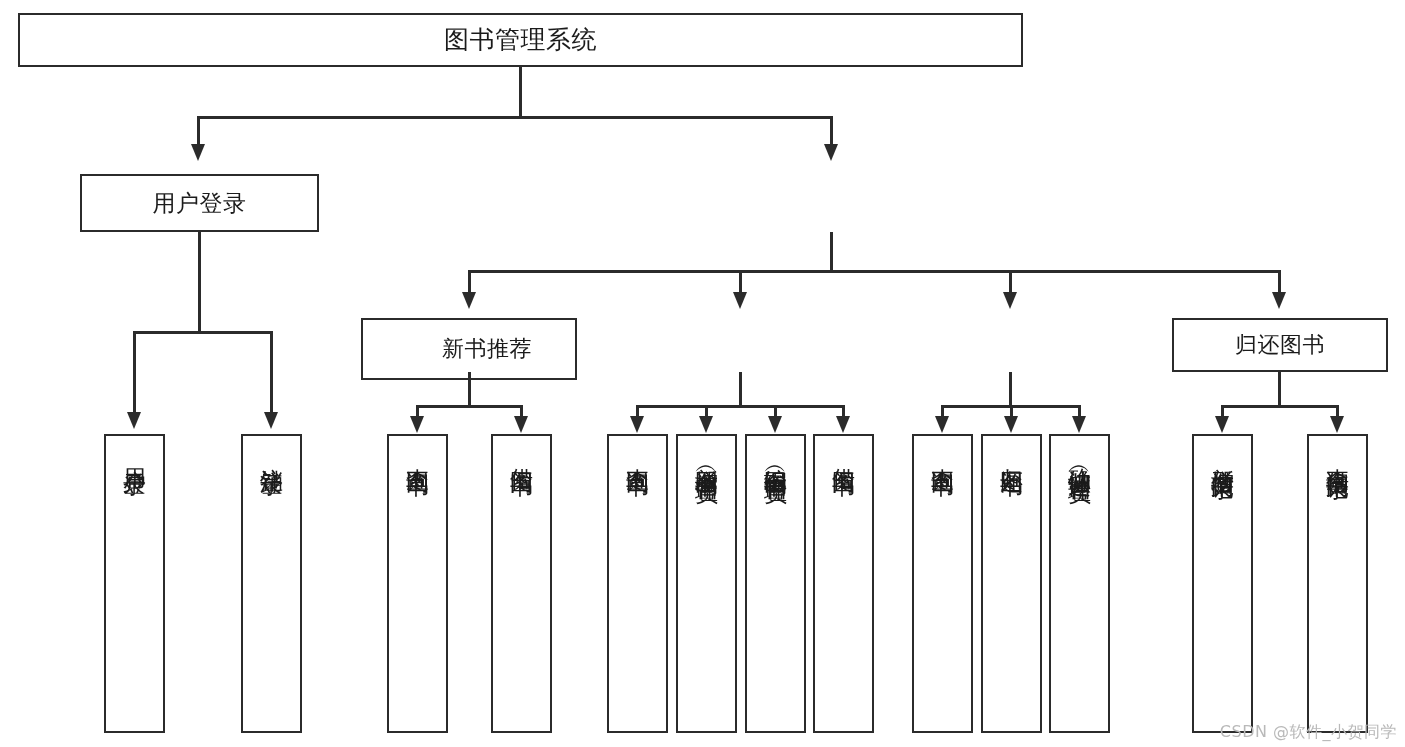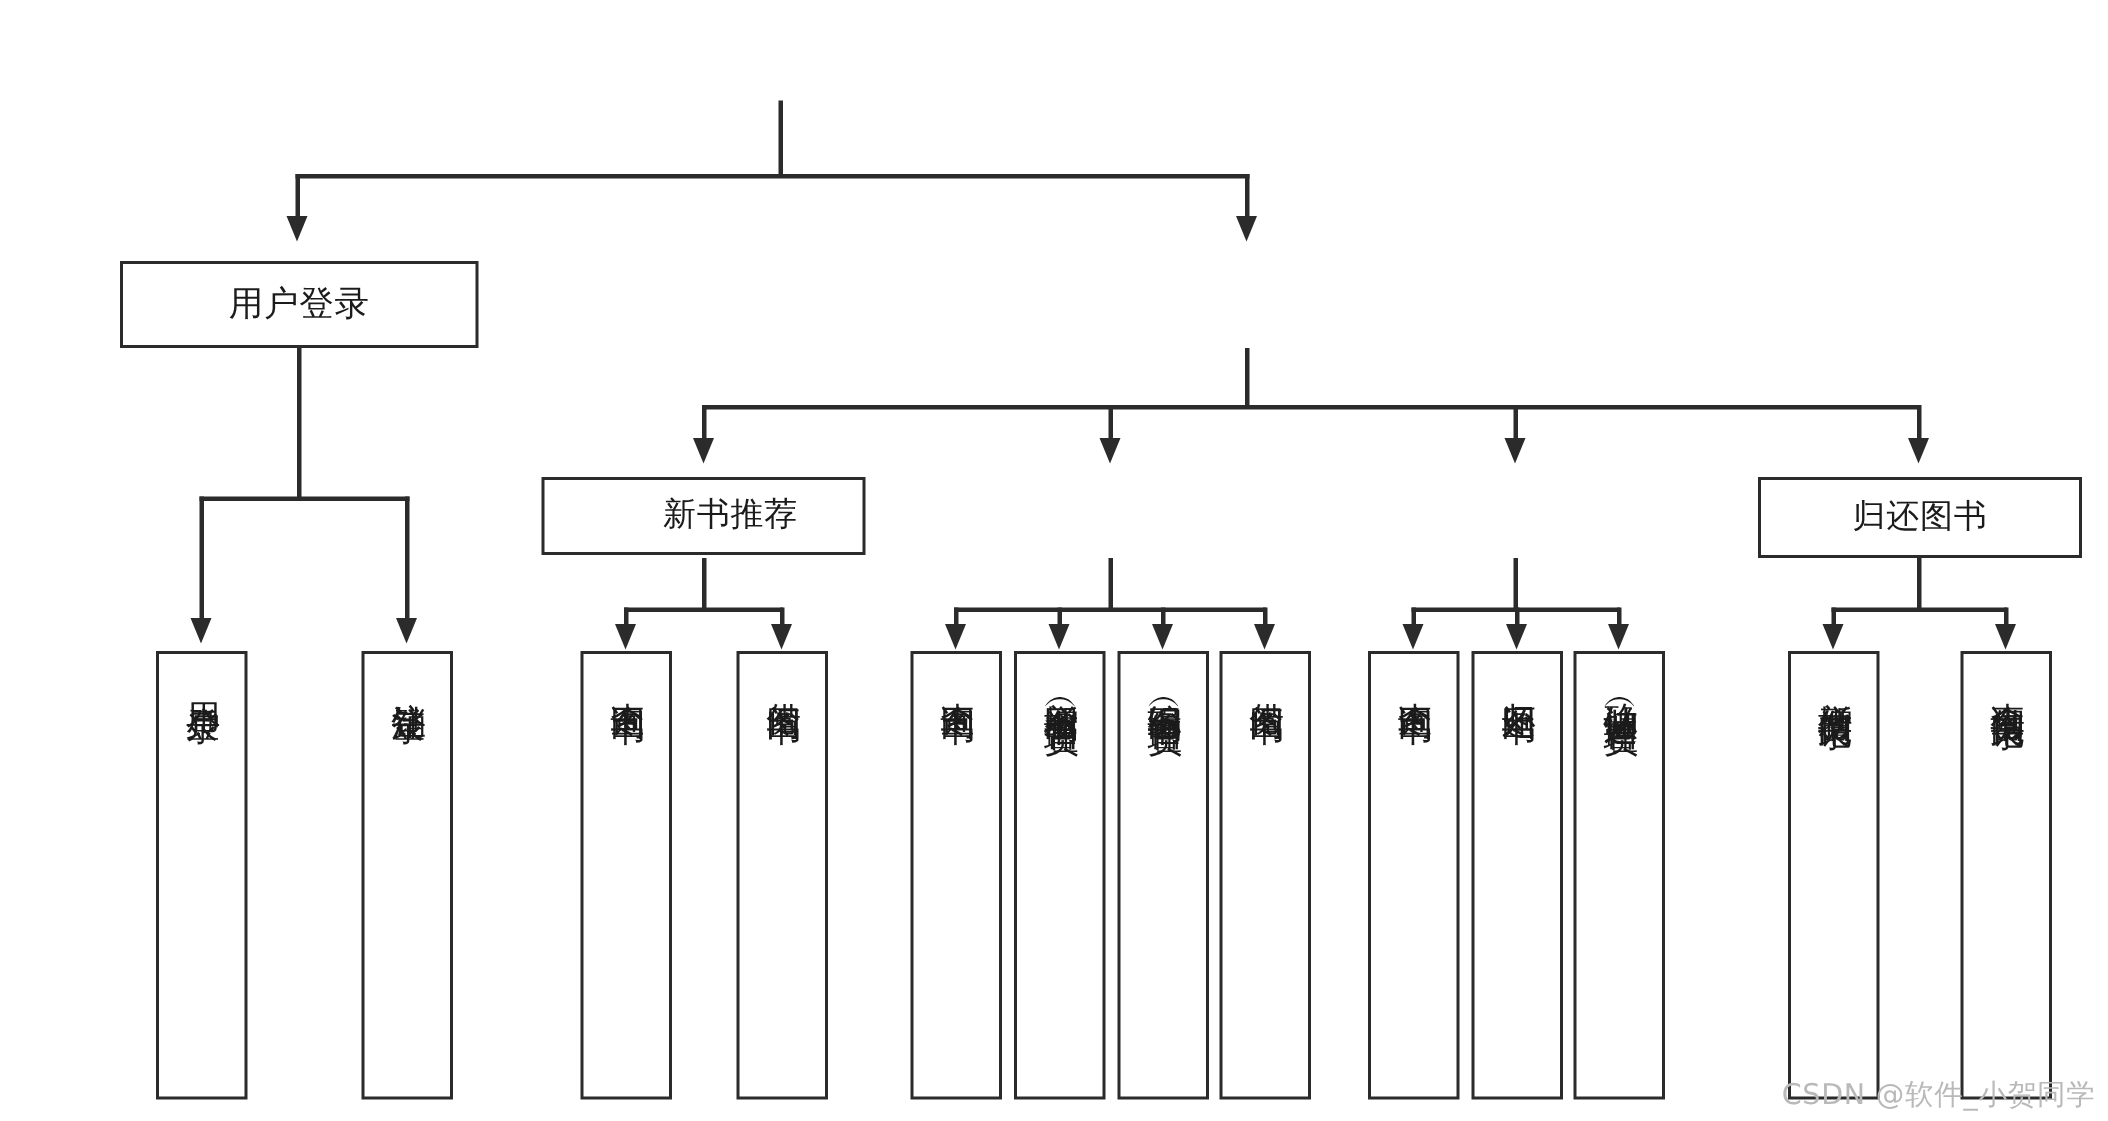--- a/index.html
+++ b/index.html
@@ -62,31 +62,34 @@
     width: 0;
     height: 0;
     border-left: 7px solid transparent;
     border-right: 7px solid transparent;
     border-top: 17px solid #2b2b2b;
   }
   .watermark {
     position: absolute;
     right: 8px;
     bottom: 4px;
-    font-size: 19px;
+    font-size: 16px;
     color: #b9b9b9;
     white-space: nowrap;
     letter-spacing: 0.5px;
   }
 </style>
 </head>
 <body>
 
 <div id="canvas">
 
+  <div class="node lvl0" style="left:18px; top:13px; width:1005px; height:54px;">
+    <span class="node-label">图书管理系统</span>
+  </div>
 
   <div class="conn v" style="left:519px; top:67px; width:2.5px; height:51px;"></div>
   <div class="conn h" style="left:197px; top:116px; width:636px; height:2.5px;"></div>
   <div class="conn v" style="left:197px; top:116px; width:2.5px; height:32px;"></div>
   <div class="arrow" style="left:191px; top:144px;"></div>
   <div class="conn v" style="left:830px; top:116px; width:2.5px; height:32px;"></div>
   <div class="arrow" style="left:824px; top:144px;"></div>
 
   <div class="node lvl1" style="left:80px; top:174px; width:239px; height:58px;">
     <span class="node-label">用户登录</span>
@@ -104,21 +107,21 @@
   <div class="conn h" style="left:468px; top:270px; width:812px; height:2.5px;"></div>
   <div class="conn v" style="left:468px; top:270px; width:2.5px; height:25px;"></div>
   <div class="arrow" style="left:462px; top:292px;"></div>
   <div class="conn v" style="left:739px; top:270px; width:2.5px; height:25px;"></div>
   <div class="arrow" style="left:733px; top:292px;"></div>
   <div class="conn v" style="left:1009px; top:270px; width:2.5px; height:25px;"></div>
   <div class="arrow" style="left:1003px; top:292px;"></div>
   <div class="conn v" style="left:1278px; top:270px; width:2.5px; height:25px;"></div>
   <div class="arrow" style="left:1272px; top:292px;"></div>
 
-  <div class="node lvl2" style="left:361px; top:318px; width:216px; height:52px;padding-left:36px;">
+  <div class="node lvl2" style="left:361px; top:318px; width:216px; height:62px;padding-left:36px;">
     <span class="node-label">新书推荐</span>
   </div>
   <div class="node lvl2" style="left:1172px; top:318px; width:216px; height:54px;">
     <span class="node-label">归还图书</span>
   </div>
 
   <div class="conn v" style="left:468px; top:372px; width:2.5px; height:35px;"></div>
   <div class="conn h" style="left:416px; top:405px; width:106px; height:2.5px;"></div>
   <div class="conn v" style="left:416px; top:405px; width:2.5px; height:14px;"></div>
   <div class="arrow" style="left:410px; top:416px;"></div>

